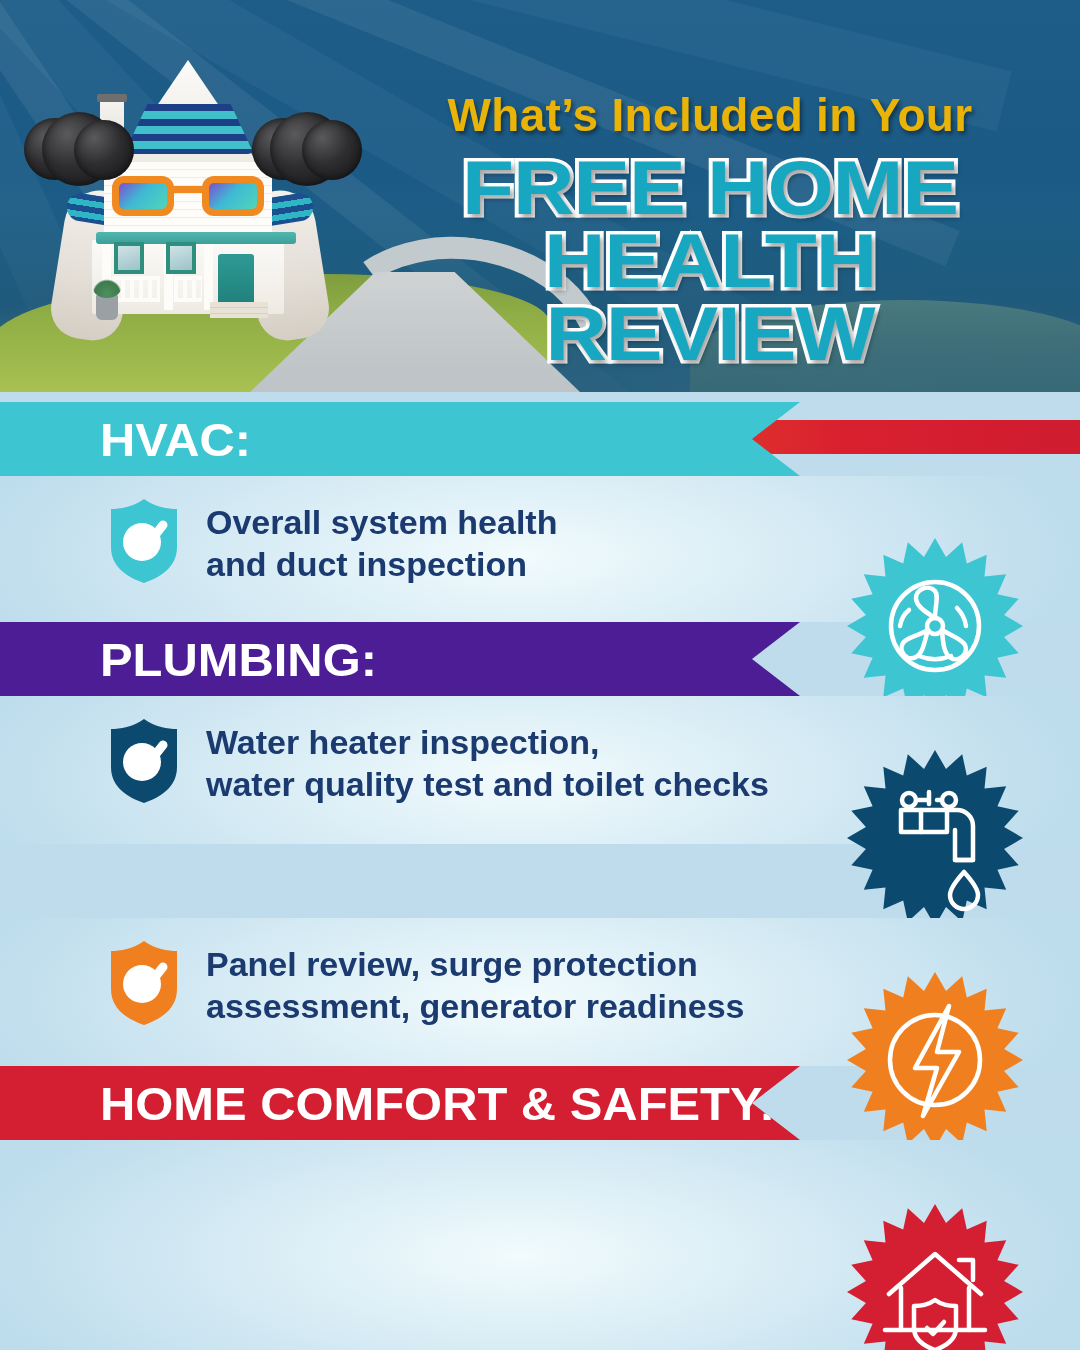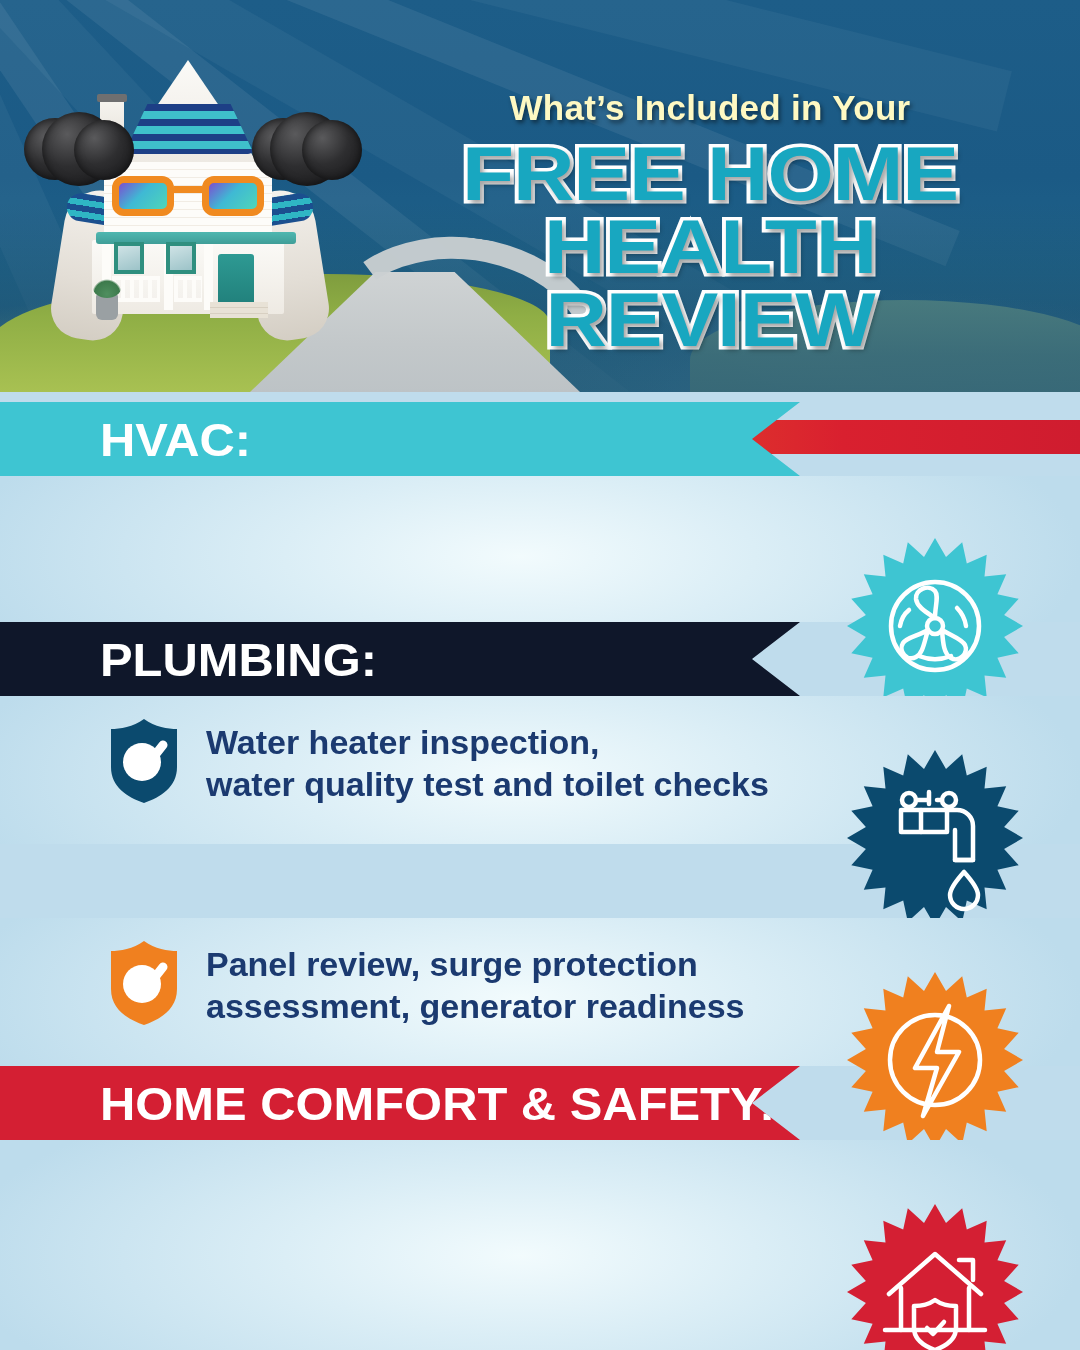--- a/index.html
+++ b/index.html
@@ -169,21 +169,21 @@
   .steps {
     position:absolute; left:118px; top:62px; width:58px; height:16px;
     background:repeating-linear-gradient(180deg,#e8e2d6 0 5px,#d8d0c2 5px 6px);
   }
 
   
   .headline {
     position:absolute; left:360px; top:88px; width:700px; text-align:center;
   }
   .head-top {
-    font-size:35px; font-weight:bold; color:#fef9c3; letter-spacing:.3px;
+    font-size:46px; font-weight:bold; color:#eab308; letter-spacing:.3px;
     text-shadow:2px 3px 4px rgba(0,0,0,.45);
     white-space:nowrap;
   }
   .head-main {
     margin-top:10px;
     font-family:"Liberation Sans Narrow","Liberation Sans",sans-serif;
     font-size:76px; line-height:.96; font-weight:bold;
     color:#18a7c0; letter-spacing:-1px;
     transform:scaleX(1.12); transform-origin:50% 50%;
     -webkit-text-stroke:7px #ffffff;
@@ -314,35 +314,46 @@
     </div>
   </div>
 
   <div id="sections-host">
       <div class="section" id="sec-hvac" style="top: 390px; height: 232px;">
         <div class="body-row" style="top: 86px; height: 146px;"></div>
         <div class="grad-stripe" style="top: 30px;"></div>
         <div class="banner" style="top: 12px; background: rgb(62, 197, 210);">
           <div class="banner-label">HVAC:</div>
         </div>
+        <div class="content" style="top: 108px;">
+          <div class="shield"><svg viewBox="0 0 72 86" width="72" height="86">
+              <path d="M36 1C25 9 12 11 3 11v38c0 20 16 30 33 36 17-6 33-16 33-36V11c-9 0-22-2-33-10z" fill="#3ec5d2"></path>
+              <circle cx="34" cy="44" r="19" fill="#fff"></circle>
+              <path d="M24 45l9 10 22-28" stroke="#fff" stroke-width="9" fill="none" stroke-linecap="round" stroke-linejoin="round"></path>
+              <path d="M24 45l9 10 22-28" stroke="#3ec5d2" stroke-width="0" fill="none"></path>
+              <path d="M25.5 44.5l8 9 20-25" stroke="#fff" stroke-width="7" fill="none" stroke-linecap="round" stroke-linejoin="round"></path>
+            </svg></div>
+          <div class="desc">Overall system health
+and duct inspection</div>
+        </div>
         <div class="badge" style="top: 146px; left: 845px;"><svg viewBox="0 0 180 180" width="180" height="180">
             <path d="M90.0 2.0 L101.0 20.9 L117.2 6.3 L121.8 27.6 L141.7 18.8 L139.5 40.5 L161.2 38.3 L152.4 58.2 L173.7 62.8 L159.1 79.0 L178.0 90.0 L159.1 101.0 L173.7 117.2 L152.4 121.8 L161.2 141.7 L139.5 139.5 L141.7 161.2 L121.8 152.4 L117.2 173.7 L101.0 159.1 L90.0 178.0 L79.0 159.1 L62.8 173.7 L58.2 152.4 L38.3 161.2 L40.5 139.5 L18.8 141.7 L27.6 121.8 L6.3 117.2 L20.9 101.0 L2.0 90.0 L20.9 79.0 L6.3 62.8 L27.6 58.2 L18.8 38.3 L40.5 40.5 L38.3 18.8 L58.2 27.6 L62.8 6.3 L79.0 20.9 Z" fill="#3ec5d2"></path>
             <circle cx="90" cy="90" r="44" stroke="#fff" fill="none" stroke-width="4.5" stroke-linecap="round" stroke-linejoin="round"></circle>
             <circle cx="90" cy="90" r="8" stroke="#fff" fill="none" stroke-width="4.5" stroke-linecap="round" stroke-linejoin="round"></circle>
             <path d="M90 82c0-12 4-22 0-27-6-7-20-2-19 8 1 8 10 13 19 19z" stroke="#fff" fill="none" stroke-width="4.5" stroke-linecap="round" stroke-linejoin="round"></path>
             <path d="M97 94c10 6 20 9 23 15 4 8-6 18-14 13-7-4-8-14-9-28z" stroke="#fff" fill="none" stroke-width="4.5" stroke-linecap="round" stroke-linejoin="round"></path>
             <path d="M83 94c-10 6-21 7-25 13-5 8 4 19 13 14 7-4 8-14 12-27z" stroke="#fff" fill="none" stroke-width="4.5" stroke-linecap="round" stroke-linejoin="round"></path>
             <path d="M64 74c-5 4-8 10-9 16" stroke="#fff" fill="none" stroke-width="4.5" stroke-linecap="round" stroke-linejoin="round"></path>
             <path d="M112 72c5 5 8 11 9 18" stroke="#fff" fill="none" stroke-width="4.5" stroke-linecap="round" stroke-linejoin="round"></path>
             <path d="M74 120c10 4 22 4 32 0" stroke="#fff" fill="none" stroke-width="4.5" stroke-linecap="round" stroke-linejoin="round"></path>
           </svg></div>
       </div>
       <div class="section" id="sec-plumbing" style="top: 622px; height: 222px;">
         <div class="body-row" style="top: 74px; height: 148px;"></div>
-        <div class="banner" style="top: 0px; background: #0f172a;">
+        <div class="banner" style="top: 0px; background: #4c1d95;">
           <div class="banner-label">PLUMBING:</div>
         </div>
         <div class="content" style="top: 96px;">
           <div class="shield"><svg viewBox="0 0 72 86" width="72" height="86">
               <path d="M36 1C25 9 12 11 3 11v38c0 20 16 30 33 36 17-6 33-16 33-36V11c-9 0-22-2-33-10z" fill="#0b4a6e"></path>
               <circle cx="34" cy="44" r="19" fill="#fff"></circle>
               <path d="M24 45l9 10 22-28" stroke="#fff" stroke-width="9" fill="none" stroke-linecap="round" stroke-linejoin="round"></path>
               <path d="M24 45l9 10 22-28" stroke="#0b4a6e" stroke-width="0" fill="none"></path>
               <path d="M25.5 44.5l8 9 20-25" stroke="#fff" stroke-width="7" fill="none" stroke-linecap="round" stroke-linejoin="round"></path>
             </svg></div>

